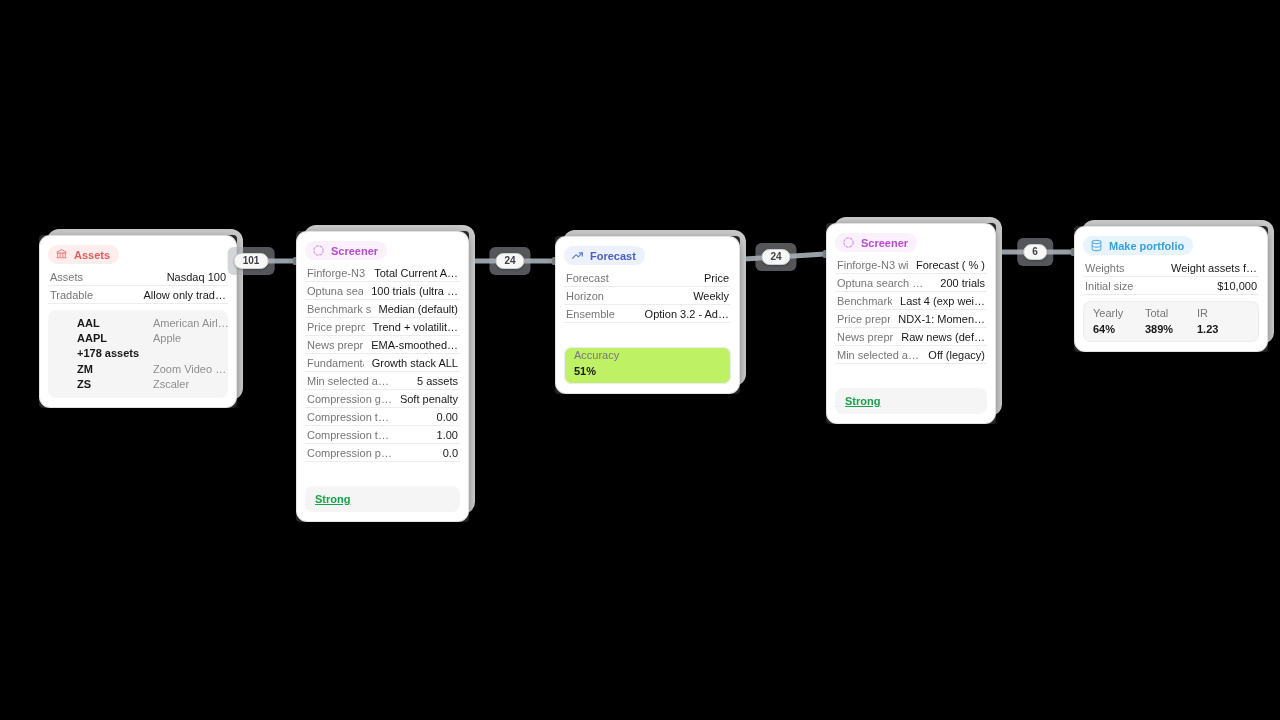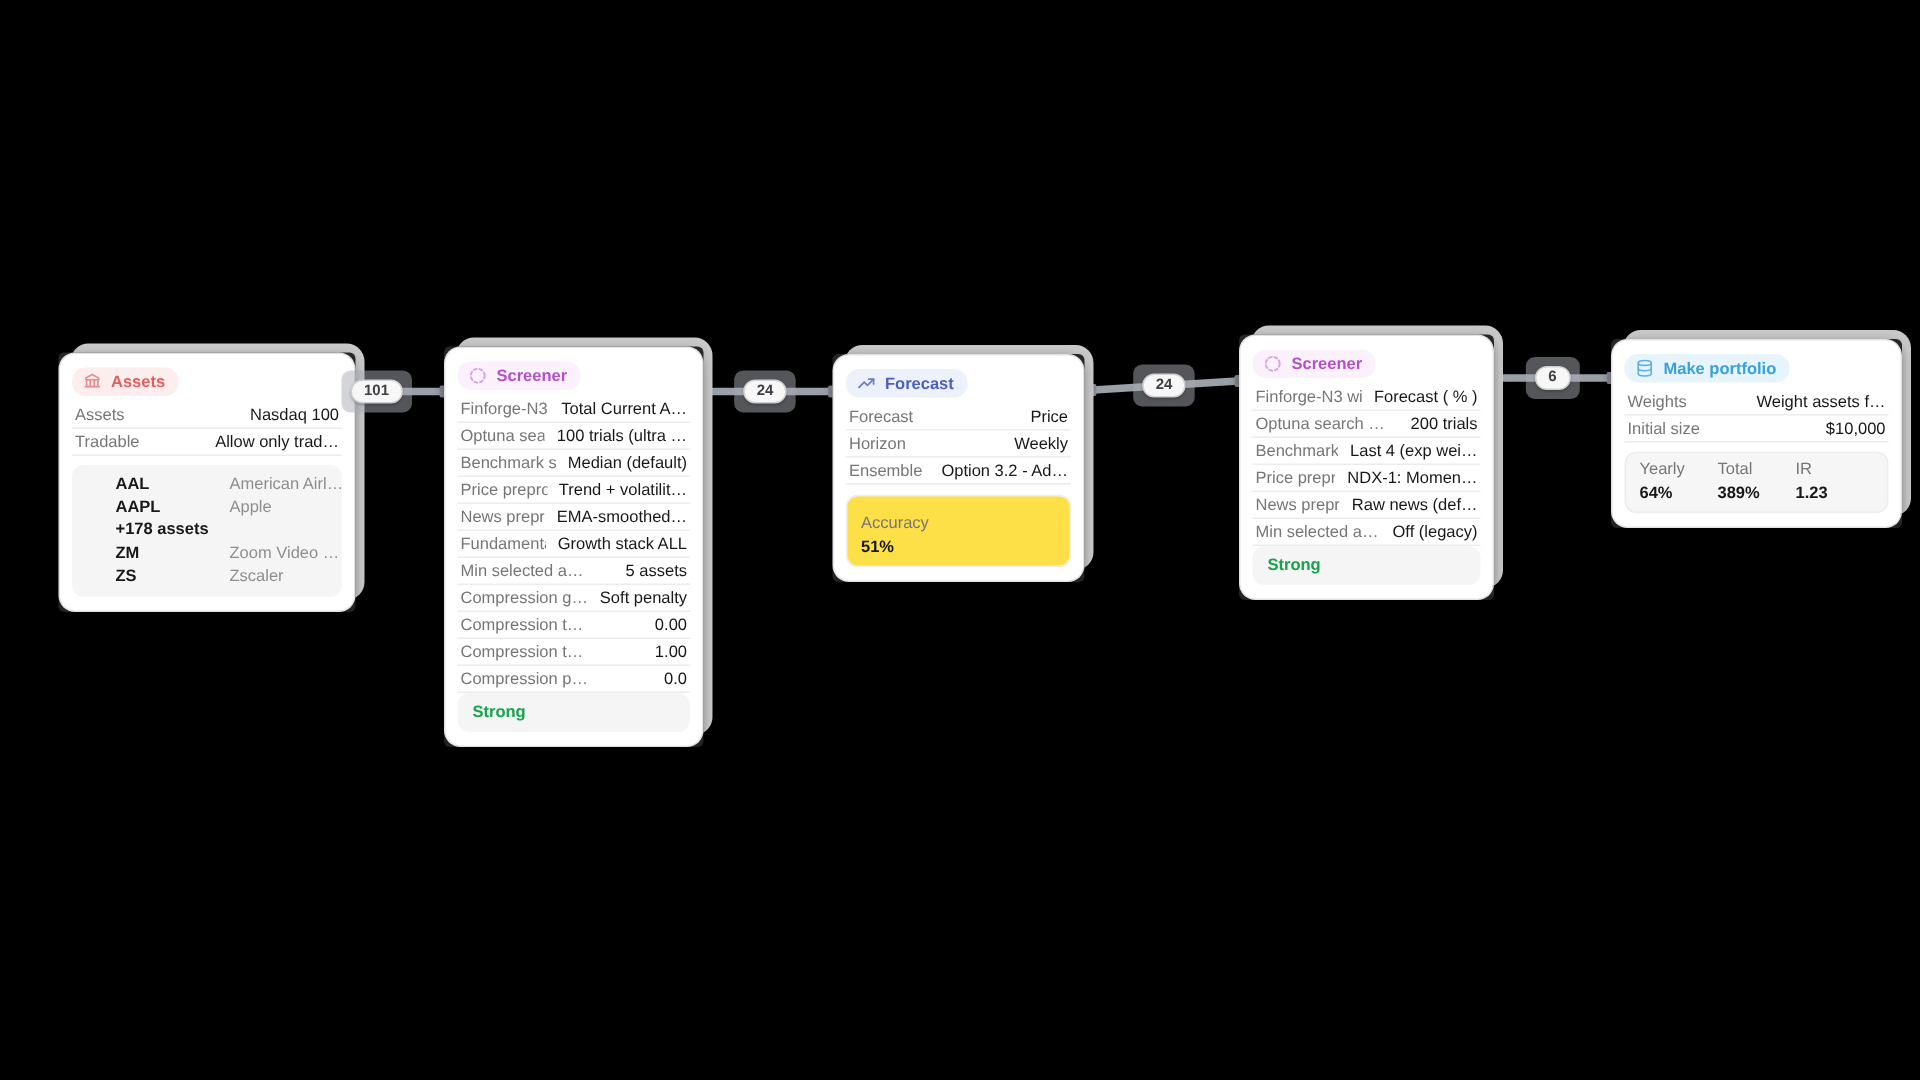--- a/index.html
+++ b/index.html
@@ -59,24 +59,24 @@
   .inset-box {
     background:#f5f5f5; border-radius:8px;
     padding:6px 9px; margin-top:6px;
   }
   .asset-row { display:grid; grid-template-columns:76px 1fr; font-size:11px; line-height:15.2px; white-space:nowrap;margin-left:20px; }
   .asset-row .tk { font-weight:700; color:#18181b; }
   .asset-row .nm { color:#8e8e8e; }
 
   .strong-box {
     background:#f5f5f5; border-radius:8px;
-    padding:7px 10px; margin-top:0;
-    font-size:11px; font-weight:700; color:#16a34a;
-  }
-  .acc-box { background:#fde047; border-radius:8px; padding:13px 10px 7px; margin-top:7px; box-shadow:inset 0 0 0 1px #ededed; }
+    padding:7px 10px; margin-top:24px;
+    font-size:11px; font-weight:700; color:#16a34a;text-decoration:underline;
+  }
+  .acc-box { background:#bef264; border-radius:8px; padding:2px 10px 7px; margin-top:24px; box-shadow:inset 0 0 0 1px #ededed; }
   .acc-lbl { font-size:11px; color:#767676; margin-bottom:4px; }
   .acc-val { font-size:11px; font-weight:700; color:#18181b; }
 
   .stats-box { display:grid; grid-template-columns:1fr 1fr 1fr; background:#f6f6f6; border-radius:8px; padding:6px 10px 7px; margin-top:6px; box-shadow:inset 0 0 0 1px #ededed; }
   .stat .s-lbl { font-size:11px; color:#767676; margin-bottom:4px; }
   .stat .s-val { font-size:11px; font-weight:700; color:#18181b; }
 
   
   .edge-badge {
     position:absolute; z-index:2;
@@ -226,21 +226,21 @@
           <span class="val">1.00</span>
         </div>
       <div class="row">
           <span class="lbl">Compression p…</span>
           <span class="val">0.0</span>
         </div>
       <div class="strong-box">Strong</div>
     </div>
   </div>
 
-  <div class="node" style="left:556px; top:237px; width:166px;">
+  <div class="node" style="left:556px; top:237px; width:183px;">
     <div class="node-body">
       <div class="pill-header hdr-forecast">
         <span class="hicon">
           <svg viewBox="0 0 24 24" fill="none" stroke-width="2.2" stroke-linecap="round" stroke-linejoin="round">
             <polyline points="3 17 9.5 10.5 13.5 14.5 21 7"></polyline>
               <polyline points="15 7 21 7 21 13"></polyline>
           </svg>
         </span>
         <span>Forecast</span>
       </div>

